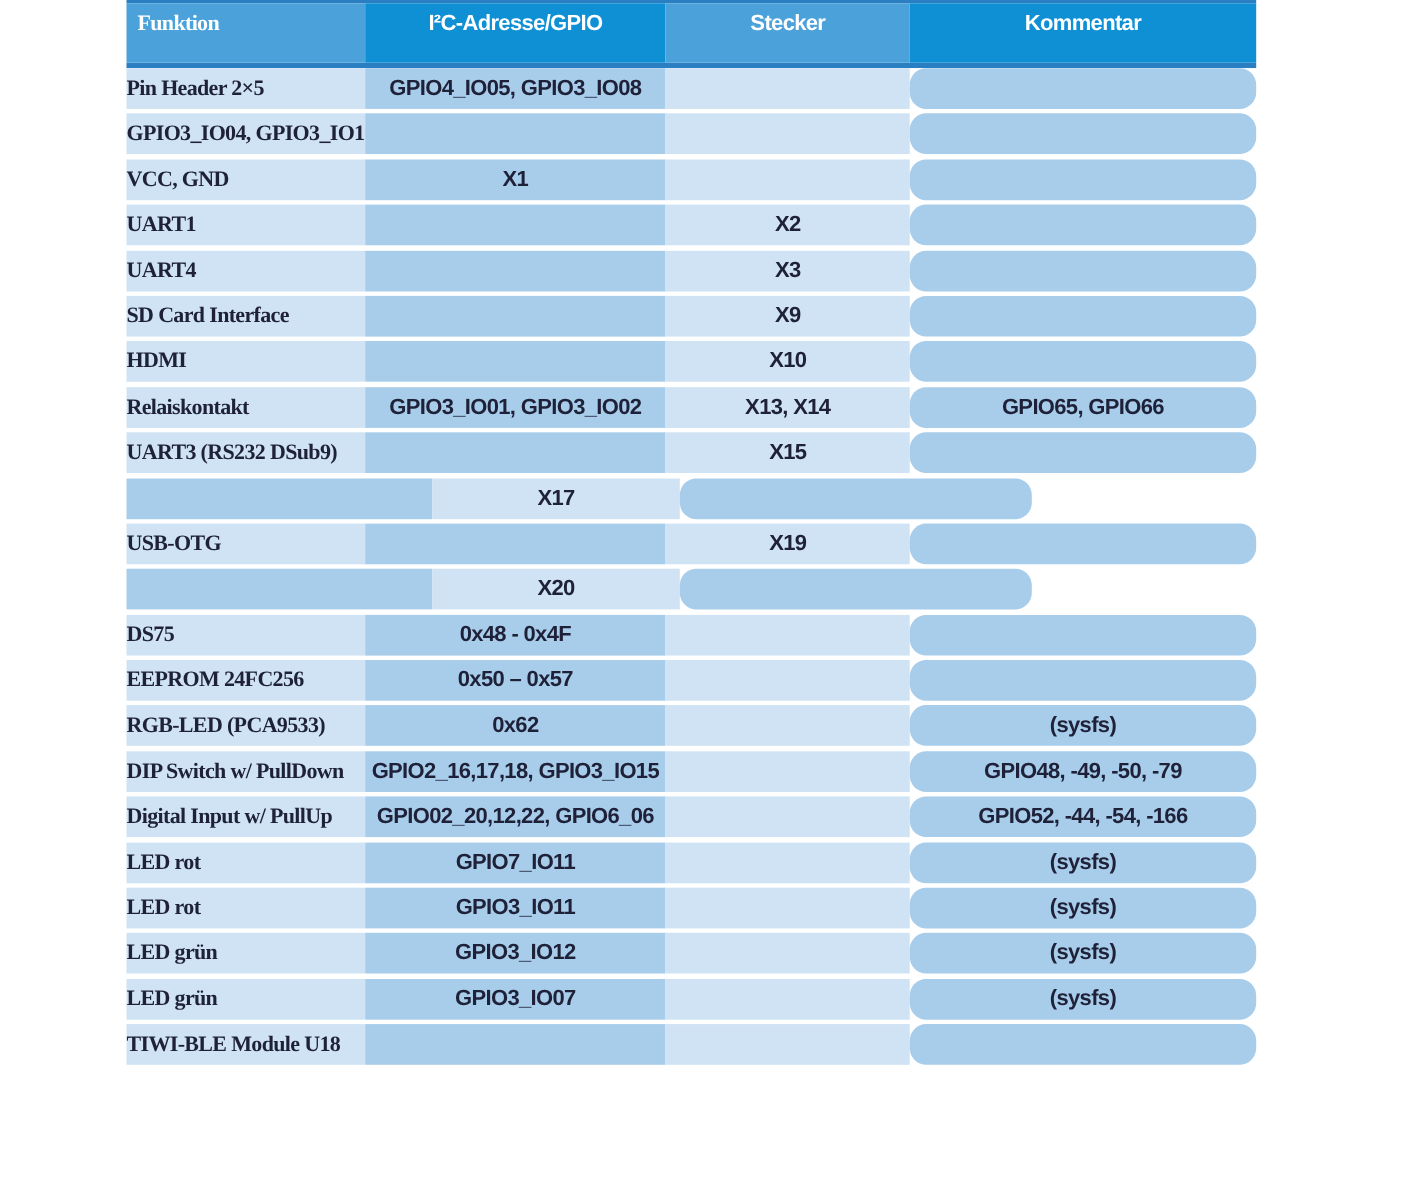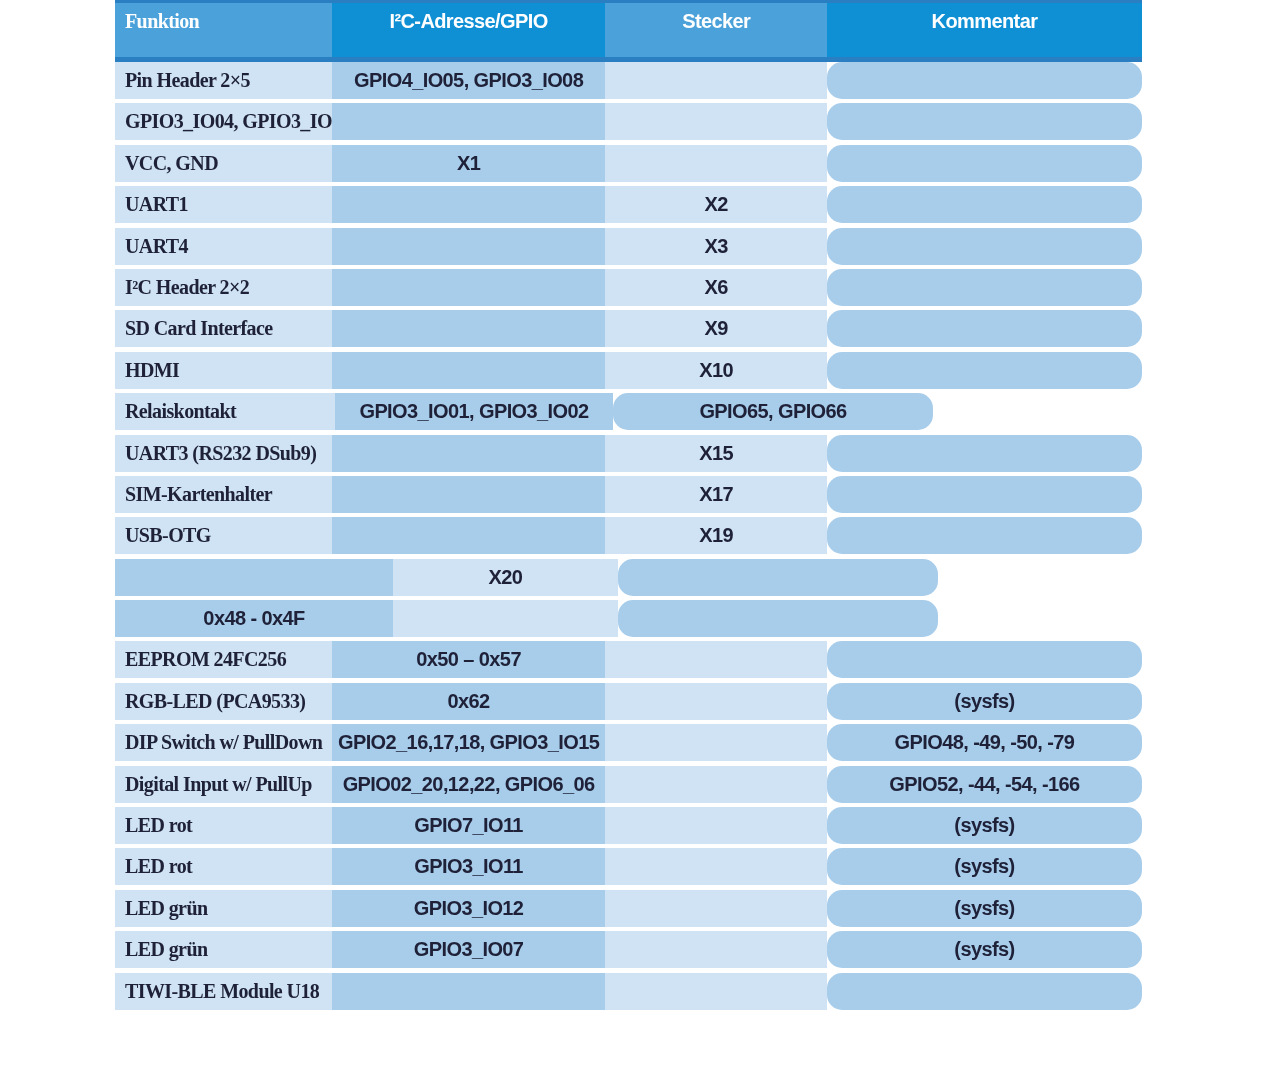--- a/index.html
+++ b/index.html
@@ -49,21 +49,21 @@
     box-sizing: border-box;
     display: flex;
     align-items: center;
     font-size: 20px;
     font-weight: 700;
     letter-spacing: -0.6px;
     color: var(--text);
     white-space: nowrap;
     overflow: hidden;
   }
-  .cell.c0 { background: var(--body-light); padding-left: 10px; justify-content: flex-start; }
+  .cell.c0 { background: var(--body-light); justify-content: flex-start; }
   .cell.c1 { background: var(--body-dark);  justify-content: center; }
   .cell.c2 { background: var(--body-light); justify-content: center; }
   .cell.c3 { background: var(--body-dark);  justify-content: center; border-radius: 15px; }
 </style>
 </head>
 <body>
 
 <div class="table-wrap">
   <div class="header-row">
     <div class="hcell c0 shade-light align-left">Funktion</div>
@@ -96,66 +96,61 @@
     <div class="cell c2">X2</div>
     <div class="cell c3"></div>
   </div>
       <div class="row">
     <div class="cell c0">UART4</div>
     <div class="cell c1"></div>
     <div class="cell c2">X3</div>
     <div class="cell c3"></div>
   </div>
       <div class="row">
-    <div class="cell c0">I²C Header 2×2</div>
-    <div class="cell c1"></div>
-    <div class="cell c2">X6</div>
-    <div class="cell c3"></div>
-  </div>
-      <div class="row">
     <div class="cell c0">SD Card Interface</div>
     <div class="cell c1"></div>
     <div class="cell c2">X9</div>
     <div class="cell c3"></div>
   </div>
       <div class="row">
     <div class="cell c0">HDMI</div>
     <div class="cell c1"></div>
     <div class="cell c2">X10</div>
     <div class="cell c3"></div>
   </div>
       <div class="row">
     <div class="cell c0">Relaiskontakt</div>
     <div class="cell c1">GPIO3_IO01, GPIO3_IO02</div>
+    <div class="cell c2">X13, X14</div>
     <div class="cell c3">GPIO65, GPIO66</div>
   </div>
       <div class="row">
     <div class="cell c0">UART3 (RS232 DSub9)</div>
     <div class="cell c1"></div>
     <div class="cell c2">X15</div>
     <div class="cell c3"></div>
   </div>
       <div class="row">
-    <div class="cell c0">SIM-Kartenhalter</div>
     <div class="cell c1"></div>
     <div class="cell c2">X17</div>
     <div class="cell c3"></div>
   </div>
       <div class="row">
     <div class="cell c0">USB-OTG</div>
     <div class="cell c1"></div>
     <div class="cell c2">X19</div>
     <div class="cell c3"></div>
   </div>
       <div class="row">
     <div class="cell c1"></div>
     <div class="cell c2">X20</div>
     <div class="cell c3"></div>
   </div>
       <div class="row">
+    <div class="cell c0">DS75</div>
     <div class="cell c1">0x48 - 0x4F</div>
     <div class="cell c2"></div>
     <div class="cell c3"></div>
   </div>
       <div class="row">
     <div class="cell c0">EEPROM 24FC256</div>
     <div class="cell c1">0x50 – 0x57</div>
     <div class="cell c2"></div>
     <div class="cell c3"></div>
   </div>

